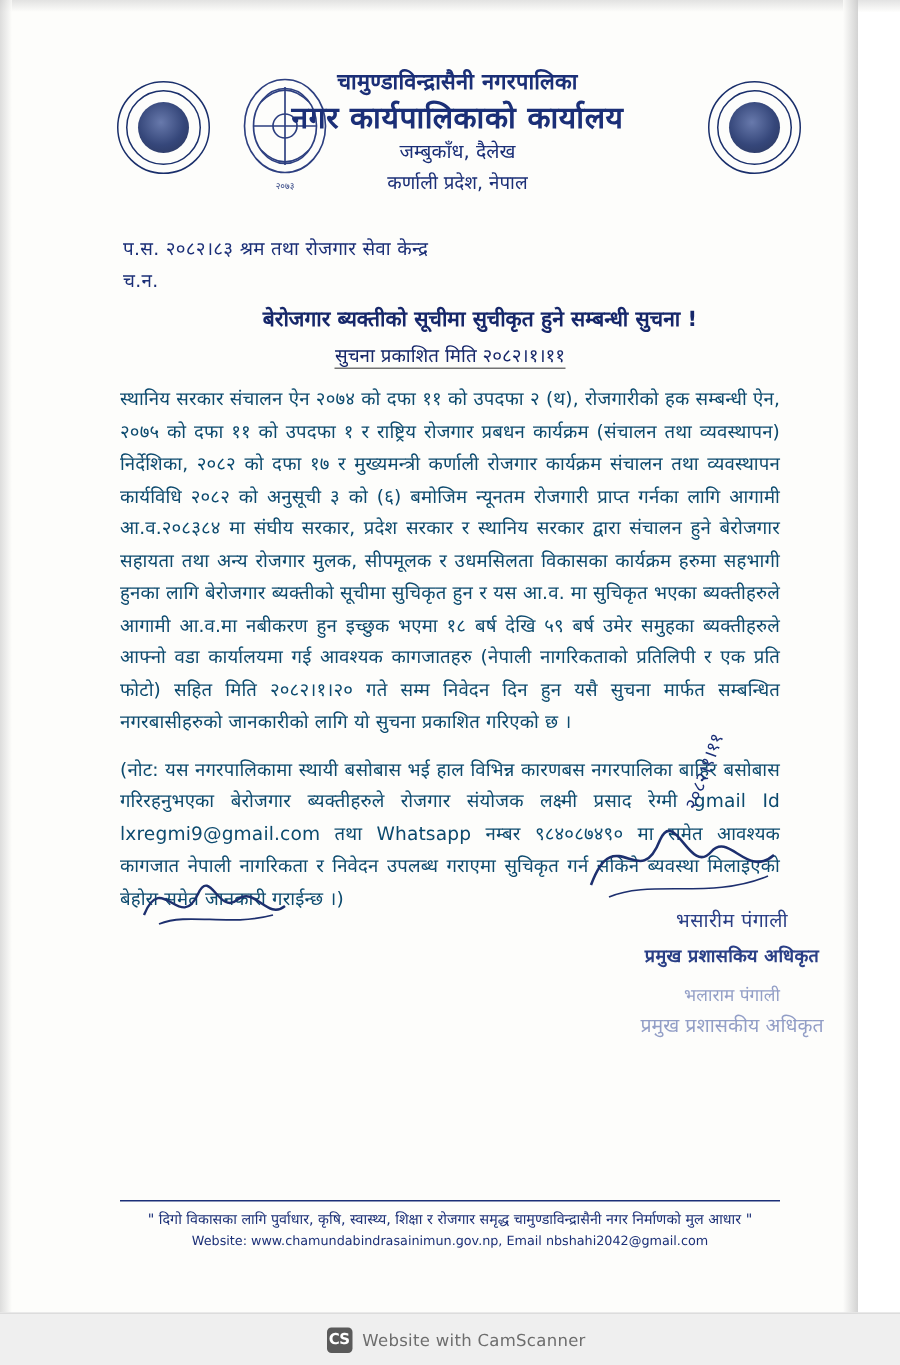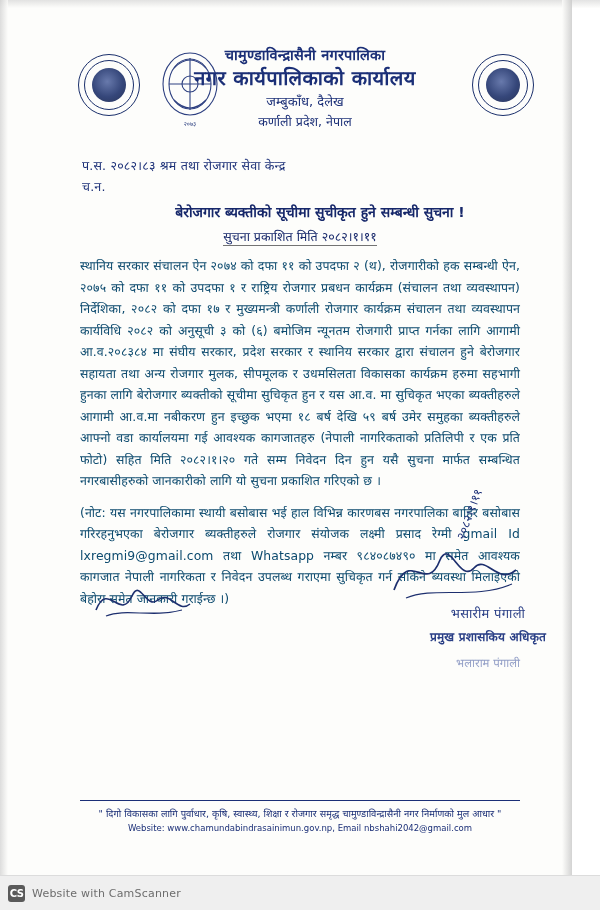--- a/index.html
+++ b/index.html
@@ -243,20 +243,21 @@
   .cam-bar {
     position: absolute;
     left: 0; top: 875px;
     width: 600px; height: 35px;
     background: #efefef;
     border-top: 1px solid #dcdcdc;
     display: flex;
     align-items: center;
     padding-left: 8px;
     box-sizing: border-box;
+    justify-content: center;
   }
   .cam-logo {
     width: 17px; height: 17px;
     border-radius: 3px;
     background: #5a5a5a;
     color: #ffffff;
     font-size: 10px;
     font-weight: 700;
     display: flex;
     align-items: center;
@@ -342,20 +343,21 @@
 
     <div class="sig-date">२०८२।१।११</div>
 
     <div class="stamp">
       <div class="nm">भसारीम पंगाली</div>
       <div class="ps">प्रमुख प्रशासकिय अधिकृत</div>
     </div>
 
     <div class="stamp2">
       <div class="nm">भलाराम पंगाली</div>
+      <div class="ps">प्रमुख प्रशासकीय अधिकृत</div>
     </div>
 
     <div class="footer-rule"></div>
     <div class="footer">
       <div class="slogan">" दिगो विकासका लागि पुर्वाधार, कृषि, स्वास्थ्य, शिक्षा र रोजगार समृद्ध चामुण्डाविन्द्रासैनी नगर निर्माणको मुल आधार "</div>
       <div class="web">Website: www.chamundabindrasainimun.gov.np, Email  nbshahi2042@gmail.com</div>
     </div>
   </div>
 
   <div class="cam-bar">

